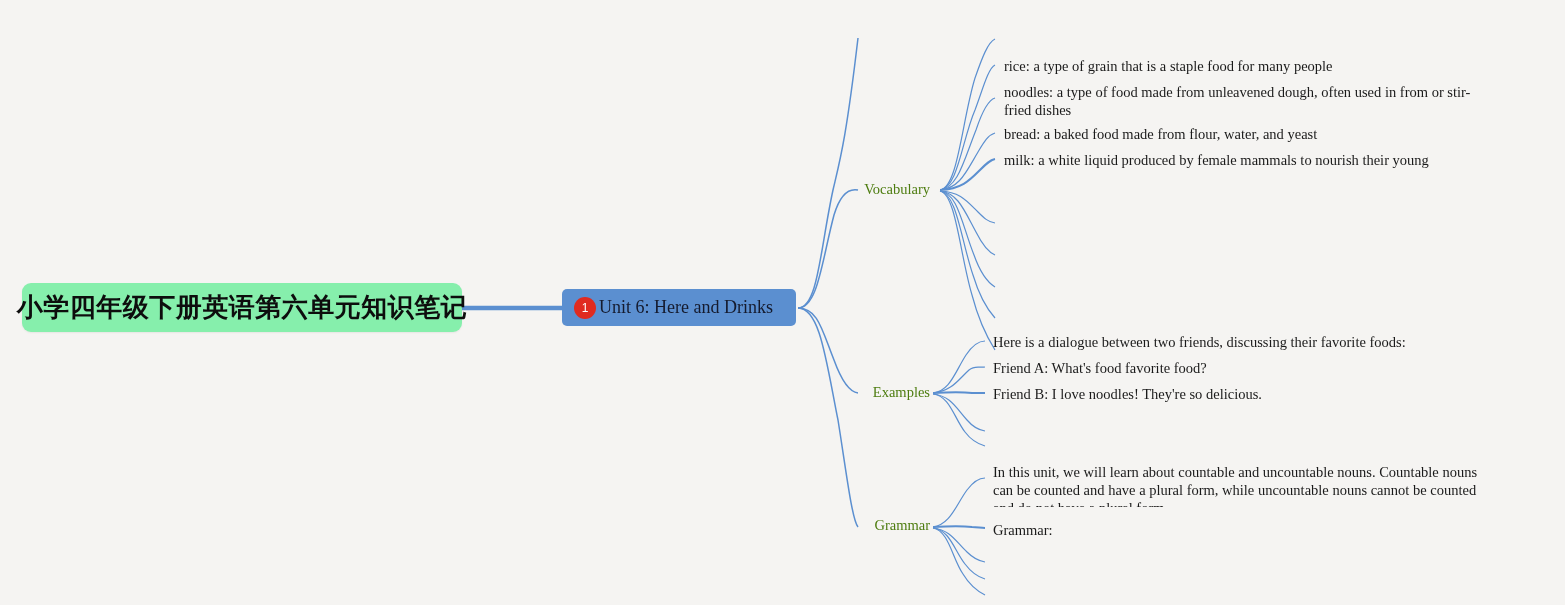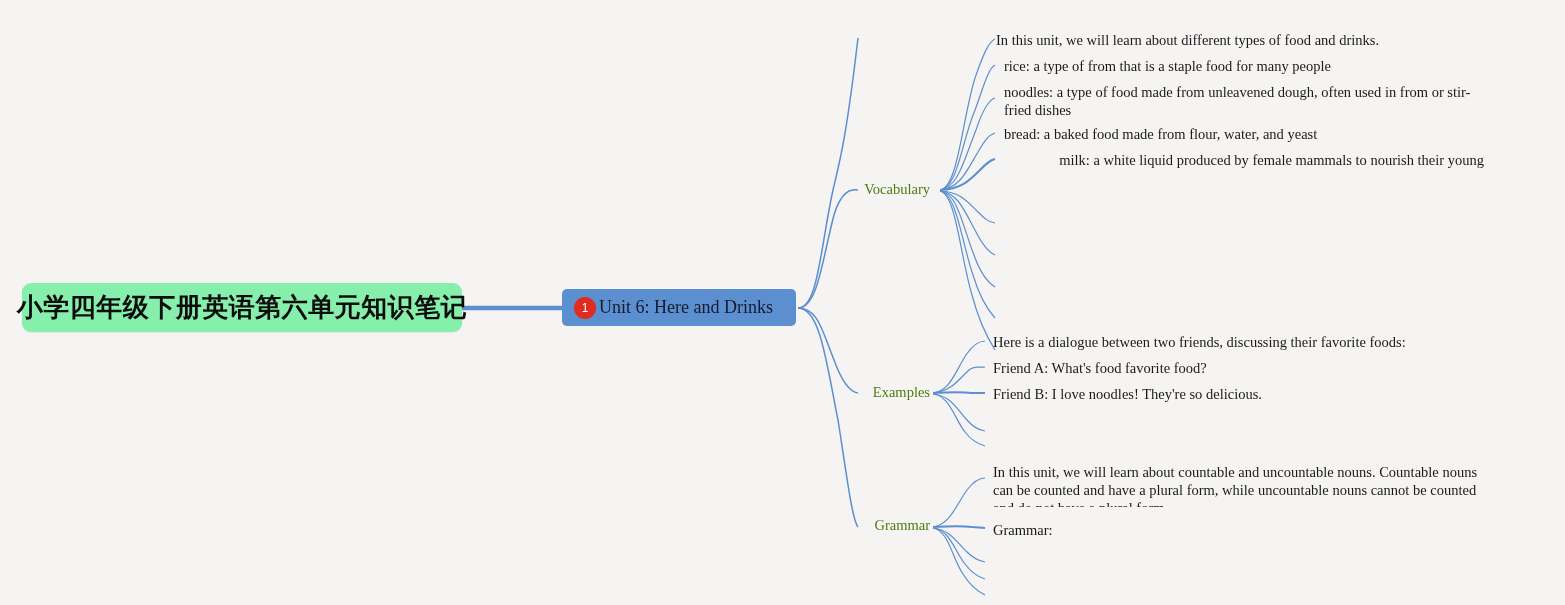--- a/index.html
+++ b/index.html
@@ -167,25 +167,24 @@
   <div class="node branch-label branch-vocabulary">
     <span>Vocabulary</span>
   </div>
   <div class="node branch-label branch-dialogue">
     <span>Examples</span>
   </div>
   <div class="node branch-label branch-grammar">
     <span>Grammar</span>
   </div>
 
-  <div class="node leaf" style="left:996px; top:31px; width:520px;">In this unit, we will learn about different types of food and drinks.</div>
-  <div class="node leaf" style="left:1004px; top:57px; width:480px;">rice: a type of from that is a staple food for many people</div>
+  <div class="node leaf" style="left:1004px; top:57px; width:480px;">rice: a type of grain that is a staple food for many people</div>
   <div class="node leaf" style="left:1004px; top:83px; width:492px;">noodles: a type of food made from unleavened dough, often used in from or stir-fried dishes</div>
   <div class="node leaf" style="left:1004px; top:125px; width:480px;">bread: a baked food made from flour, water, and yeast</div>
-  <div class="node leaf" style="left:1004px; top:151px; width:480px;text-align:right;">milk: a white liquid produced by female mammals to nourish their young</div>
+  <div class="node leaf" style="left:1004px; top:151px; width:480px;">milk: a white liquid produced by female mammals to nourish their young</div>
   <div class="node leaf" style="left:1004px; top:215px; width:480px; height:16px;"></div>
   <div class="node leaf" style="left:1004px; top:247px; width:480px; height:16px;"></div>
   <div class="node leaf" style="left:1004px; top:279px; width:480px; height:16px;"></div>
   <div class="node leaf" style="left:1004px; top:310px; width:480px; height:16px;"></div>
   <div class="node leaf" style="left:1004px; top:342px; width:480px; height:16px;"></div>
 
   <div class="node leaf" style="left:993px; top:333px; width:500px;">Here is a dialogue between two friends, discussing their favorite foods:</div>
   <div class="node leaf" style="left:993px; top:359px; width:480px;">Friend A: What's food favorite food?</div>
   <div class="node leaf" style="left:993px; top:385px; width:480px;">Friend B: I love noodles! They're so delicious.</div>
   <div class="node leaf" style="left:993px; top:423px; width:480px; height:16px;"></div>

